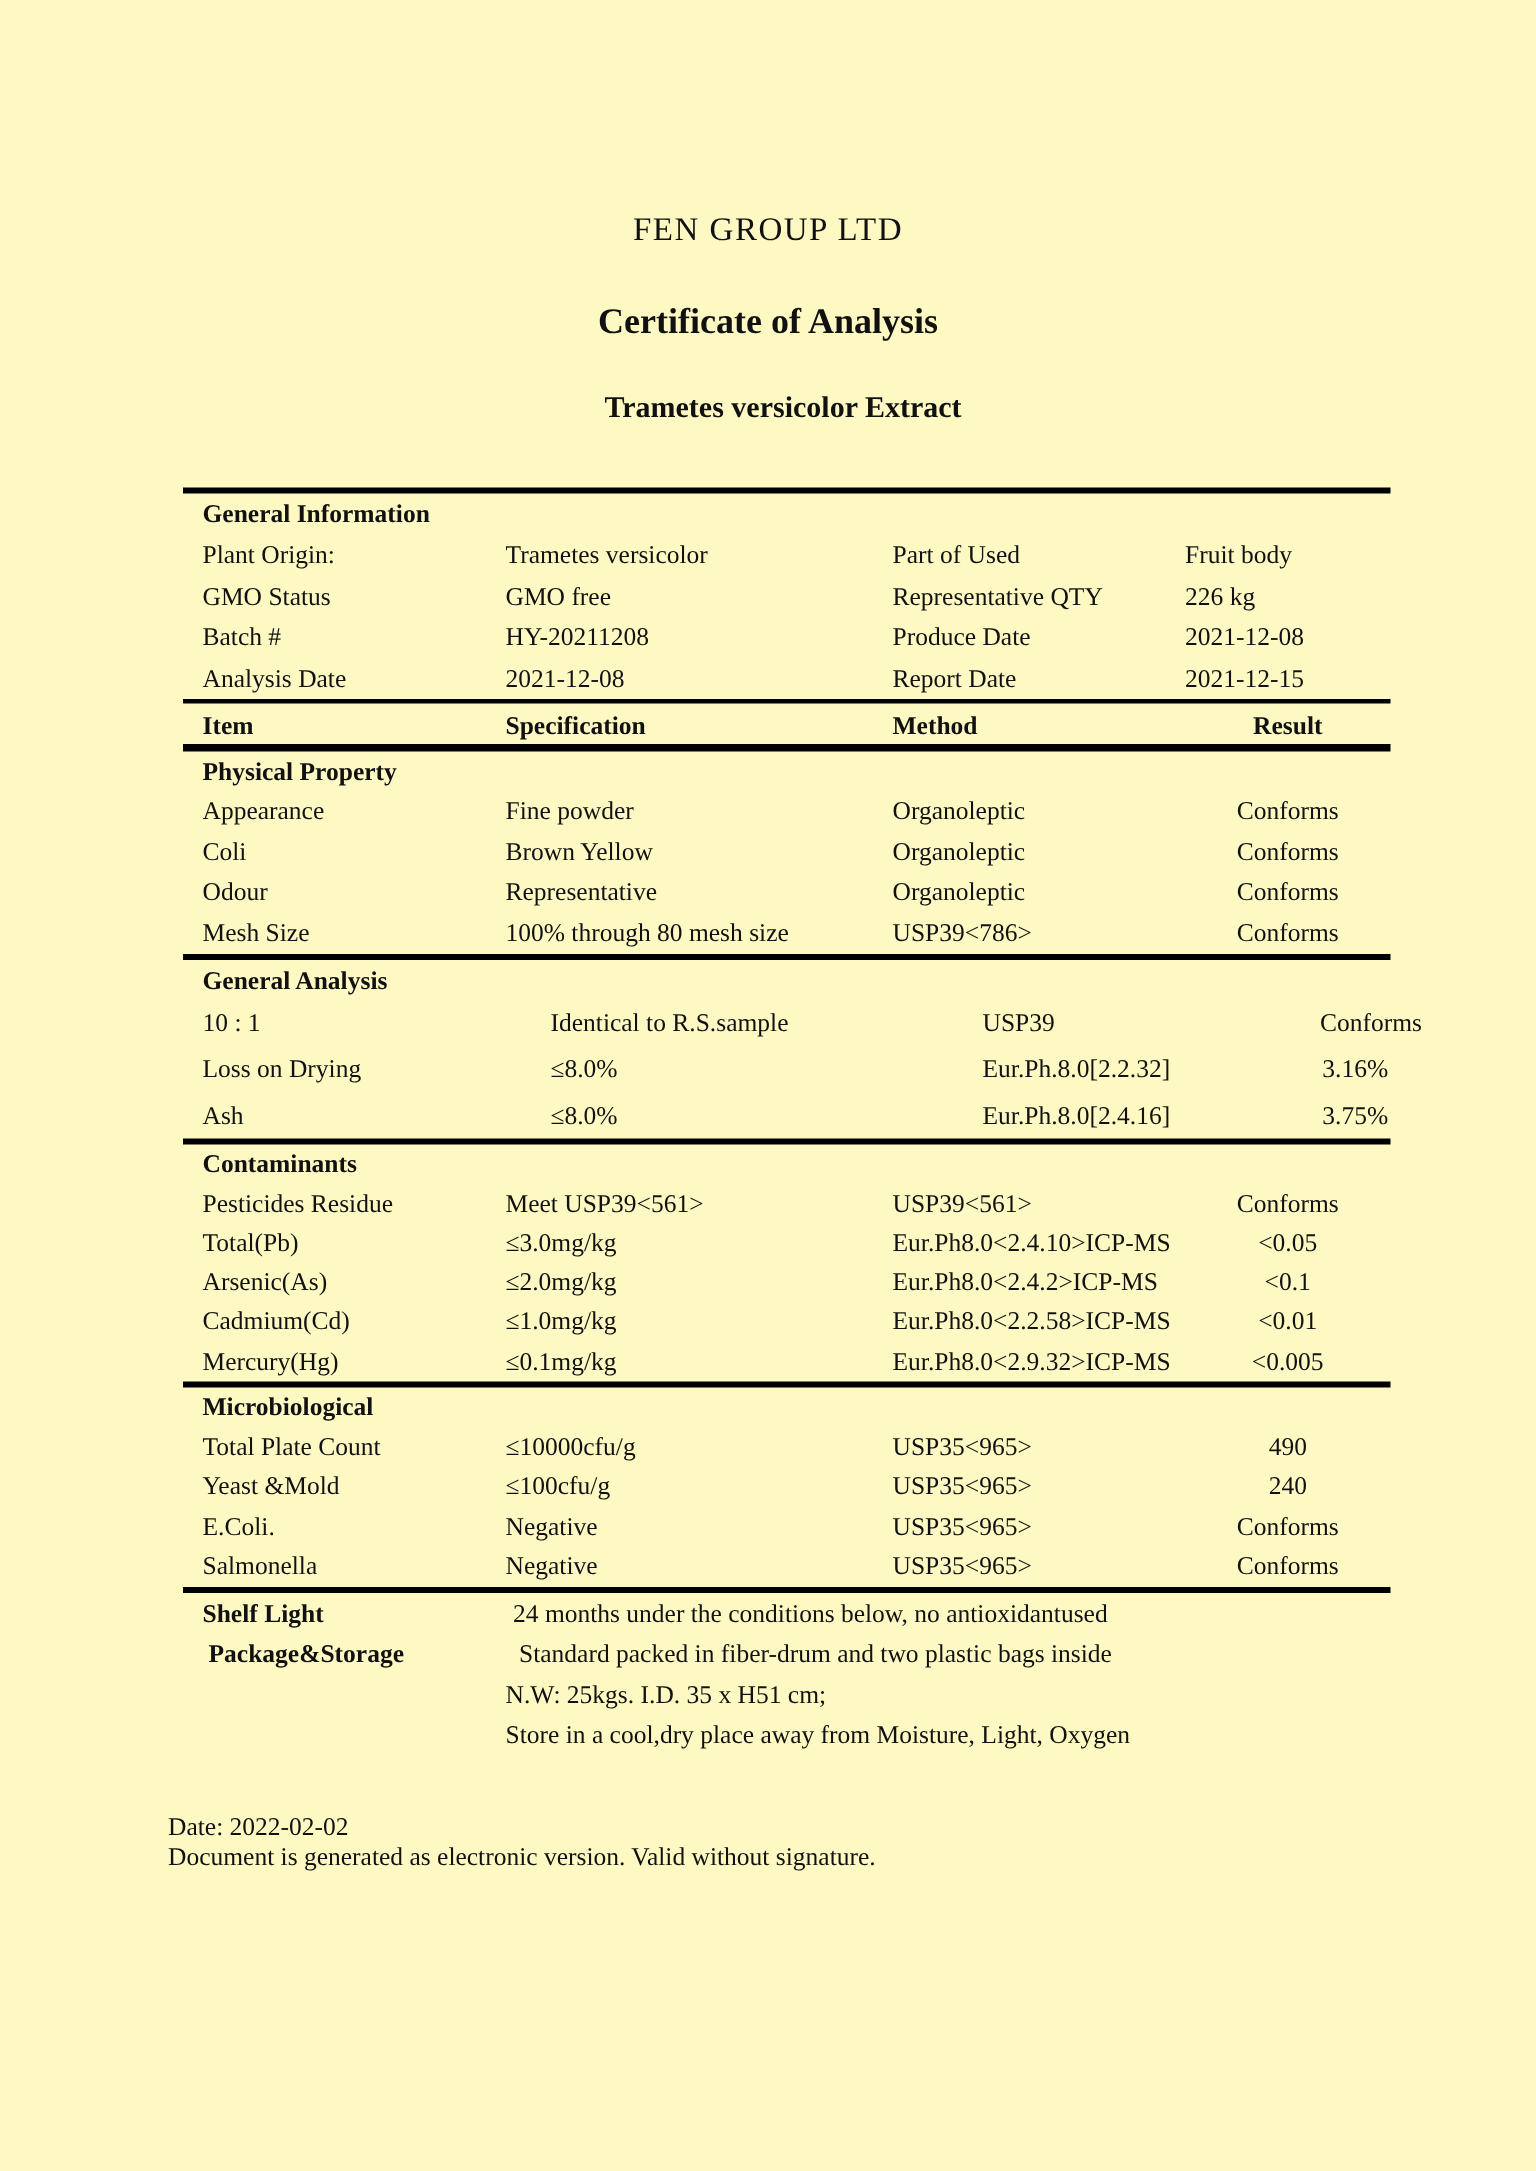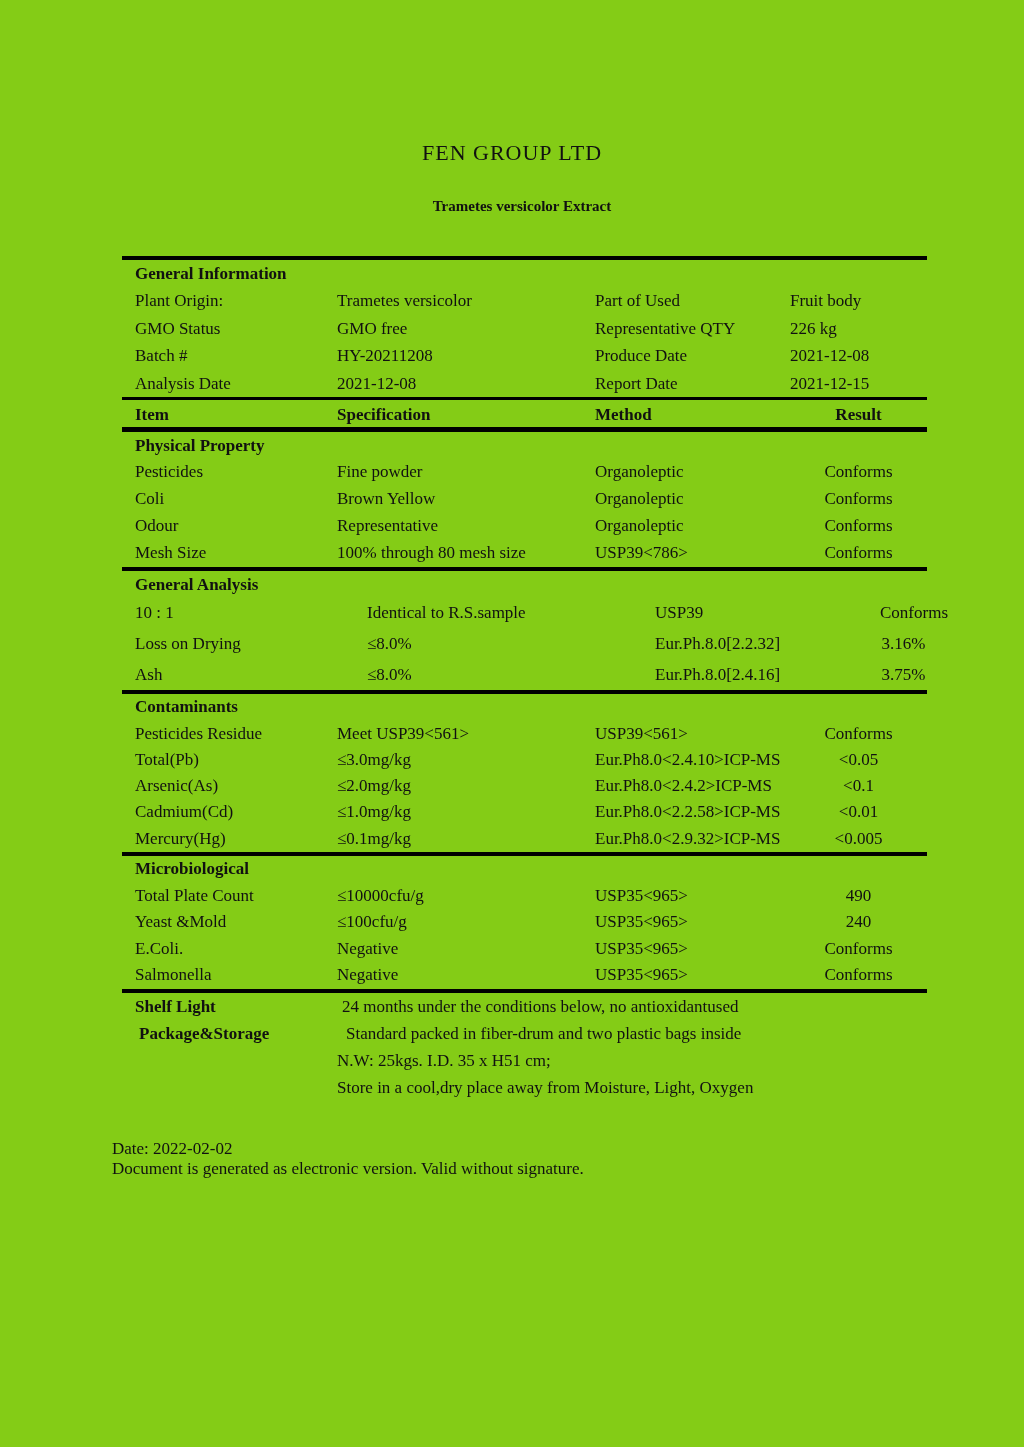--- a/index.html
+++ b/index.html
@@ -1,27 +1,27 @@
 <!DOCTYPE html>
 <html><head>
 <meta charset="utf-8">
 <style>
   html,body { margin:0; padding:0; background:#ffffff; }
   .page {
     position:relative;
     width:1024px; height:1447px;
-    background:#84cc16;
+    background:#fef9c3;
     color:#111111;
     font-family:"Liberation Serif","DejaVu Serif",serif;
     font-size:17px;
     overflow:hidden;
   }
   .company  { text-align:center; padding-top:140px; font-size:22px; letter-spacing:1px; }
   .title    { text-align:center; margin-top:36px; font-size:24px; font-weight:bold; }
-  .subtitle { text-align:center; margin-top:32px; font-size:15px; font-weight:bold;margin-left:20px; }
+  .subtitle { text-align:center; margin-top:32px; font-size:20px; font-weight:bold;margin-left:20px; }
 
   .tablewrap { margin:41px 97px 0 122px; }
 
   .rule { background:#000000; }
   .r3 { height:3px; } .r4 { height:4px; } .r5 { height:5px; }
 
   .sec-heading { font-weight:bold; padding-left:13px; line-height:27.4px; }
 
   
   .gi-row {
@@ -57,20 +57,21 @@
 
   .footer { margin:38px 0 0 112px; line-height:20.5px; }
   .bold { font-weight:normal; }
 </style>
 </head>
 <body>
 
 <div class="page">
 
   <div class="company">FEN GROUP LTD</div>
+  <div class="title">Certificate of Analysis</div>
   <div class="subtitle">Trametes versicolor Extract</div>
 
   <div class="tablewrap">
 
     <div class="rule r4"></div>
 
     <div>
       <div class="sec-heading">General Information</div>
 
       <div class="gi-row">
@@ -106,21 +107,21 @@
       <span class="c2">Specification</span>
       <span class="c3">Method</span>
       <span class="c4">Result</span>
     </div>
 
     <div class="rule r5"></div>
 
     <div class="sec-pp">
       <div class="sec-heading">Physical Property</div>
       <div class="t-row">
-        <span class="c1">Pesticides</span>
+        <span class="c1">Appearance</span>
         <span class="c2">Fine powder</span>
         <span class="c3">Organoleptic</span>
         <span class="c4">Conforms</span>
       </div>
       <div class="t-row">
         <span class="c1">Coli</span>
         <span class="c2">Brown Yellow</span>
         <span class="c3">Organoleptic</span>
         <span class="c4">Conforms</span>
       </div>

